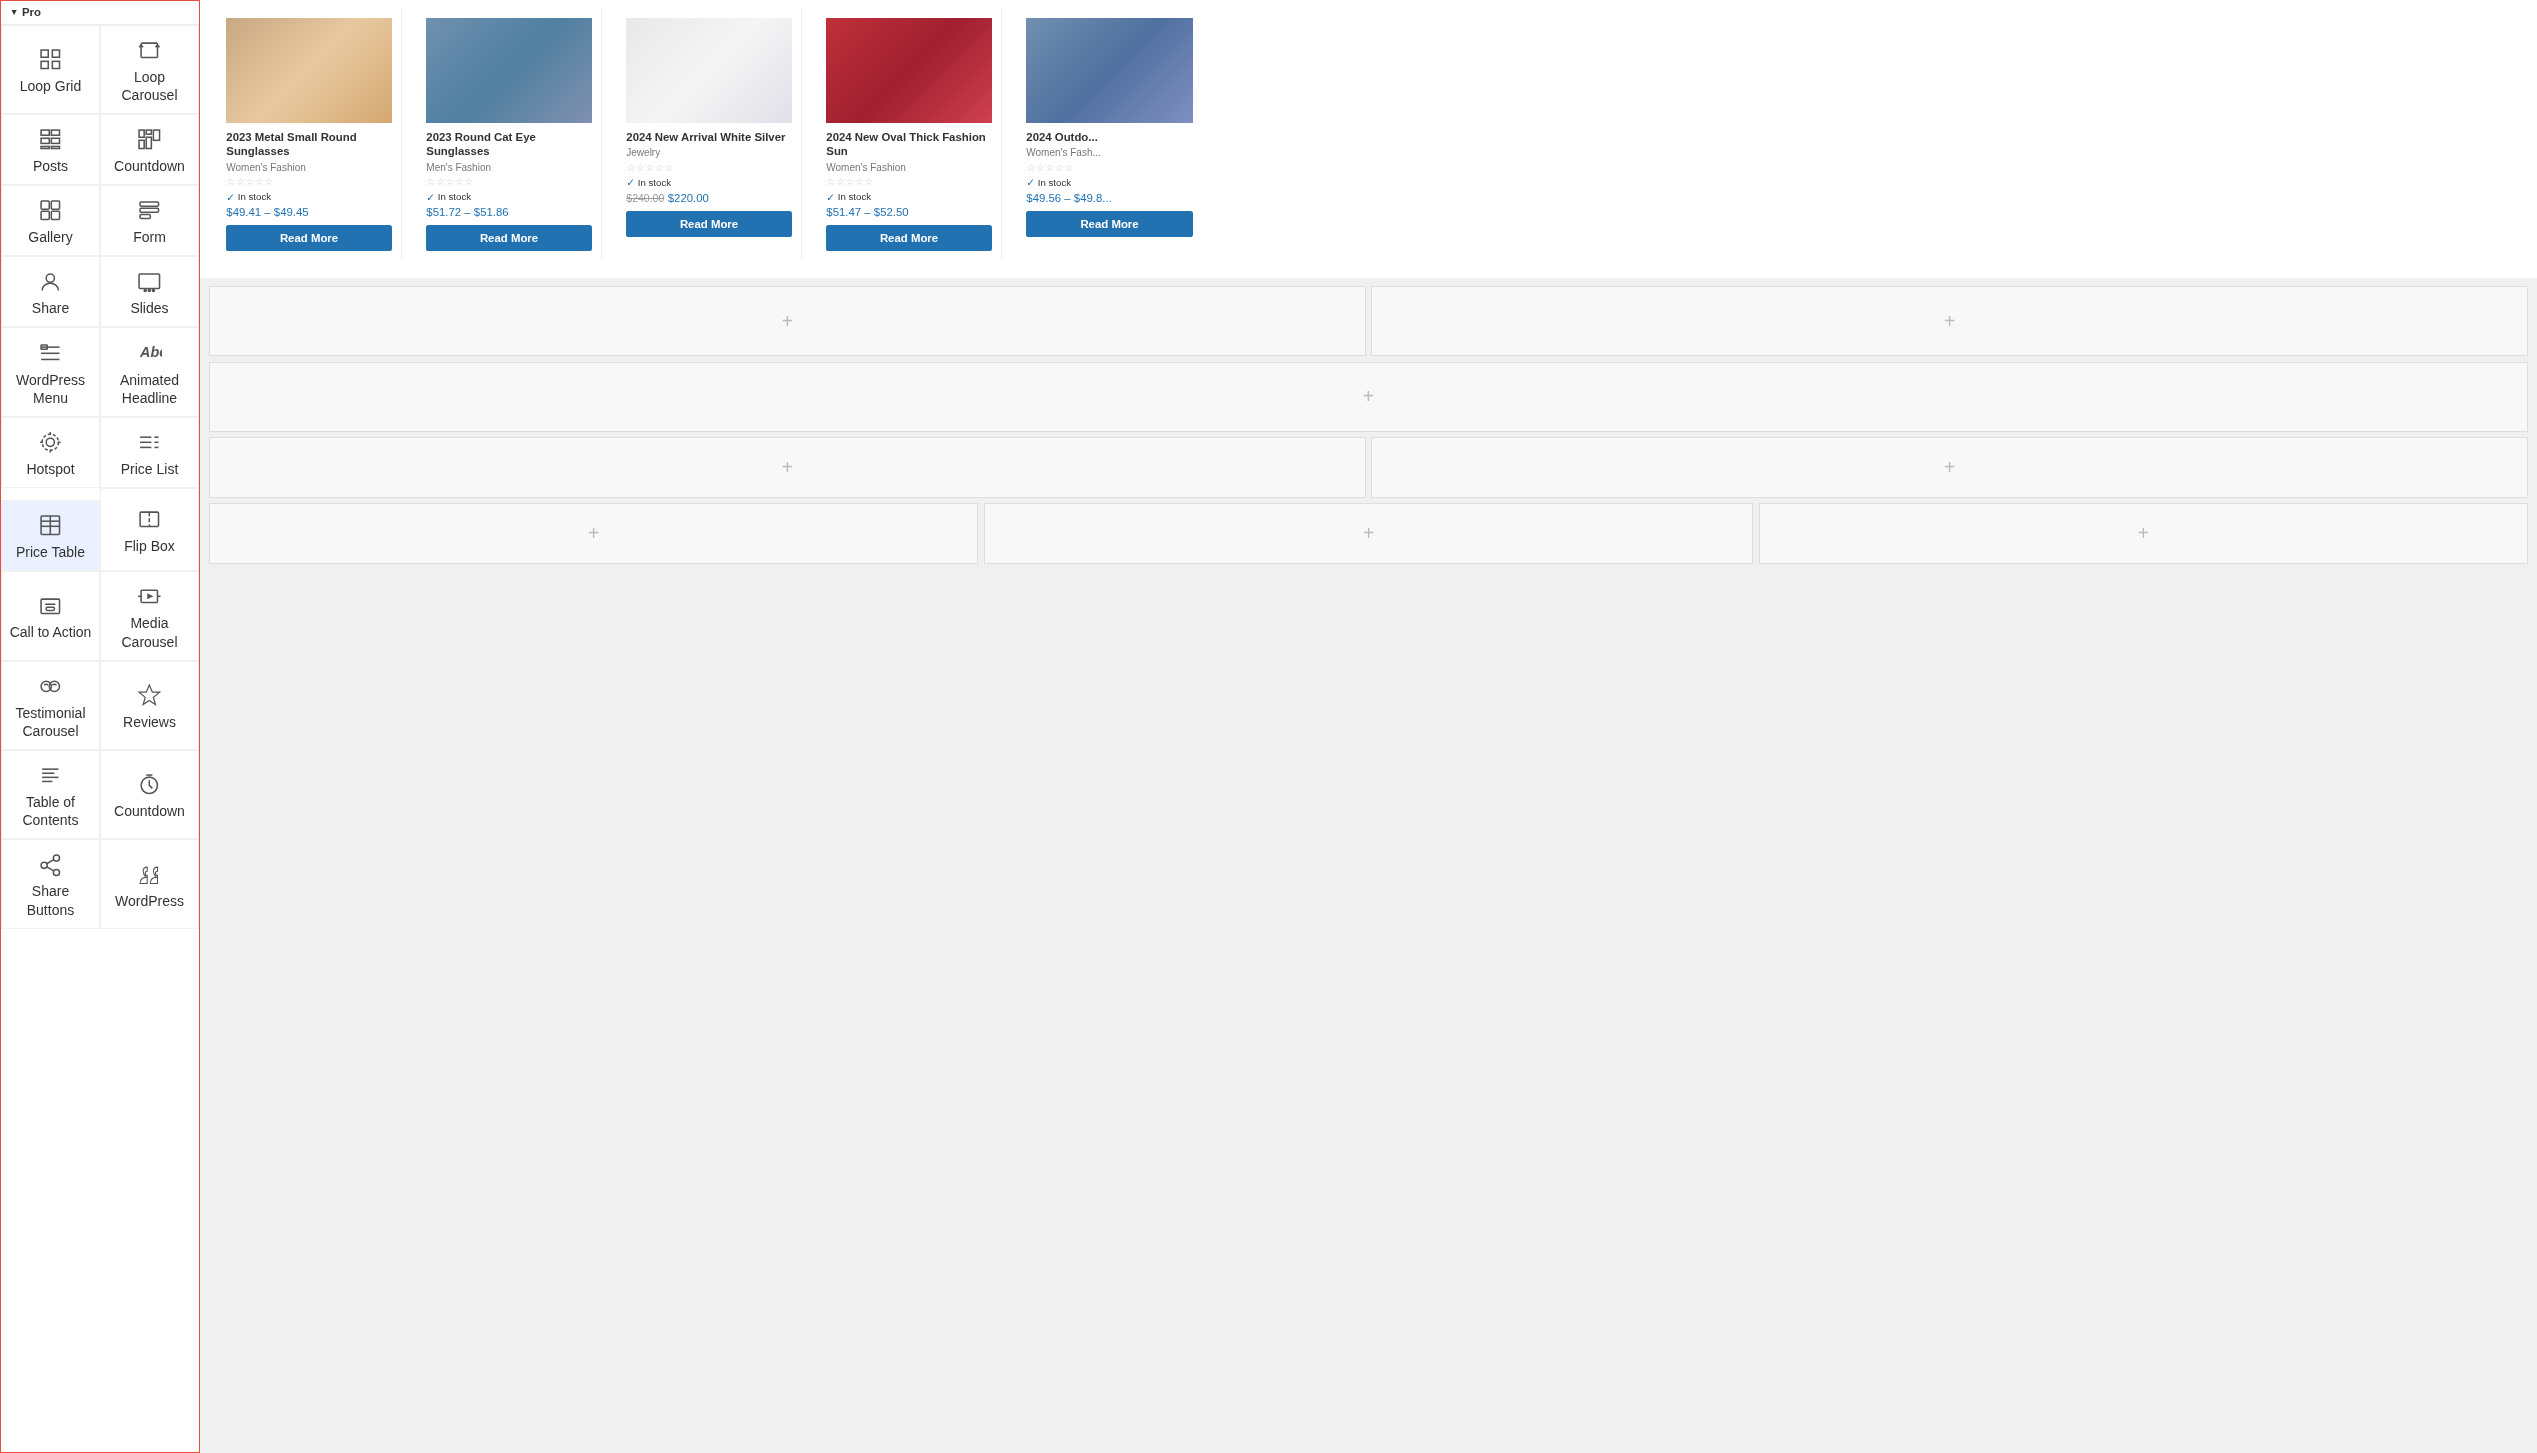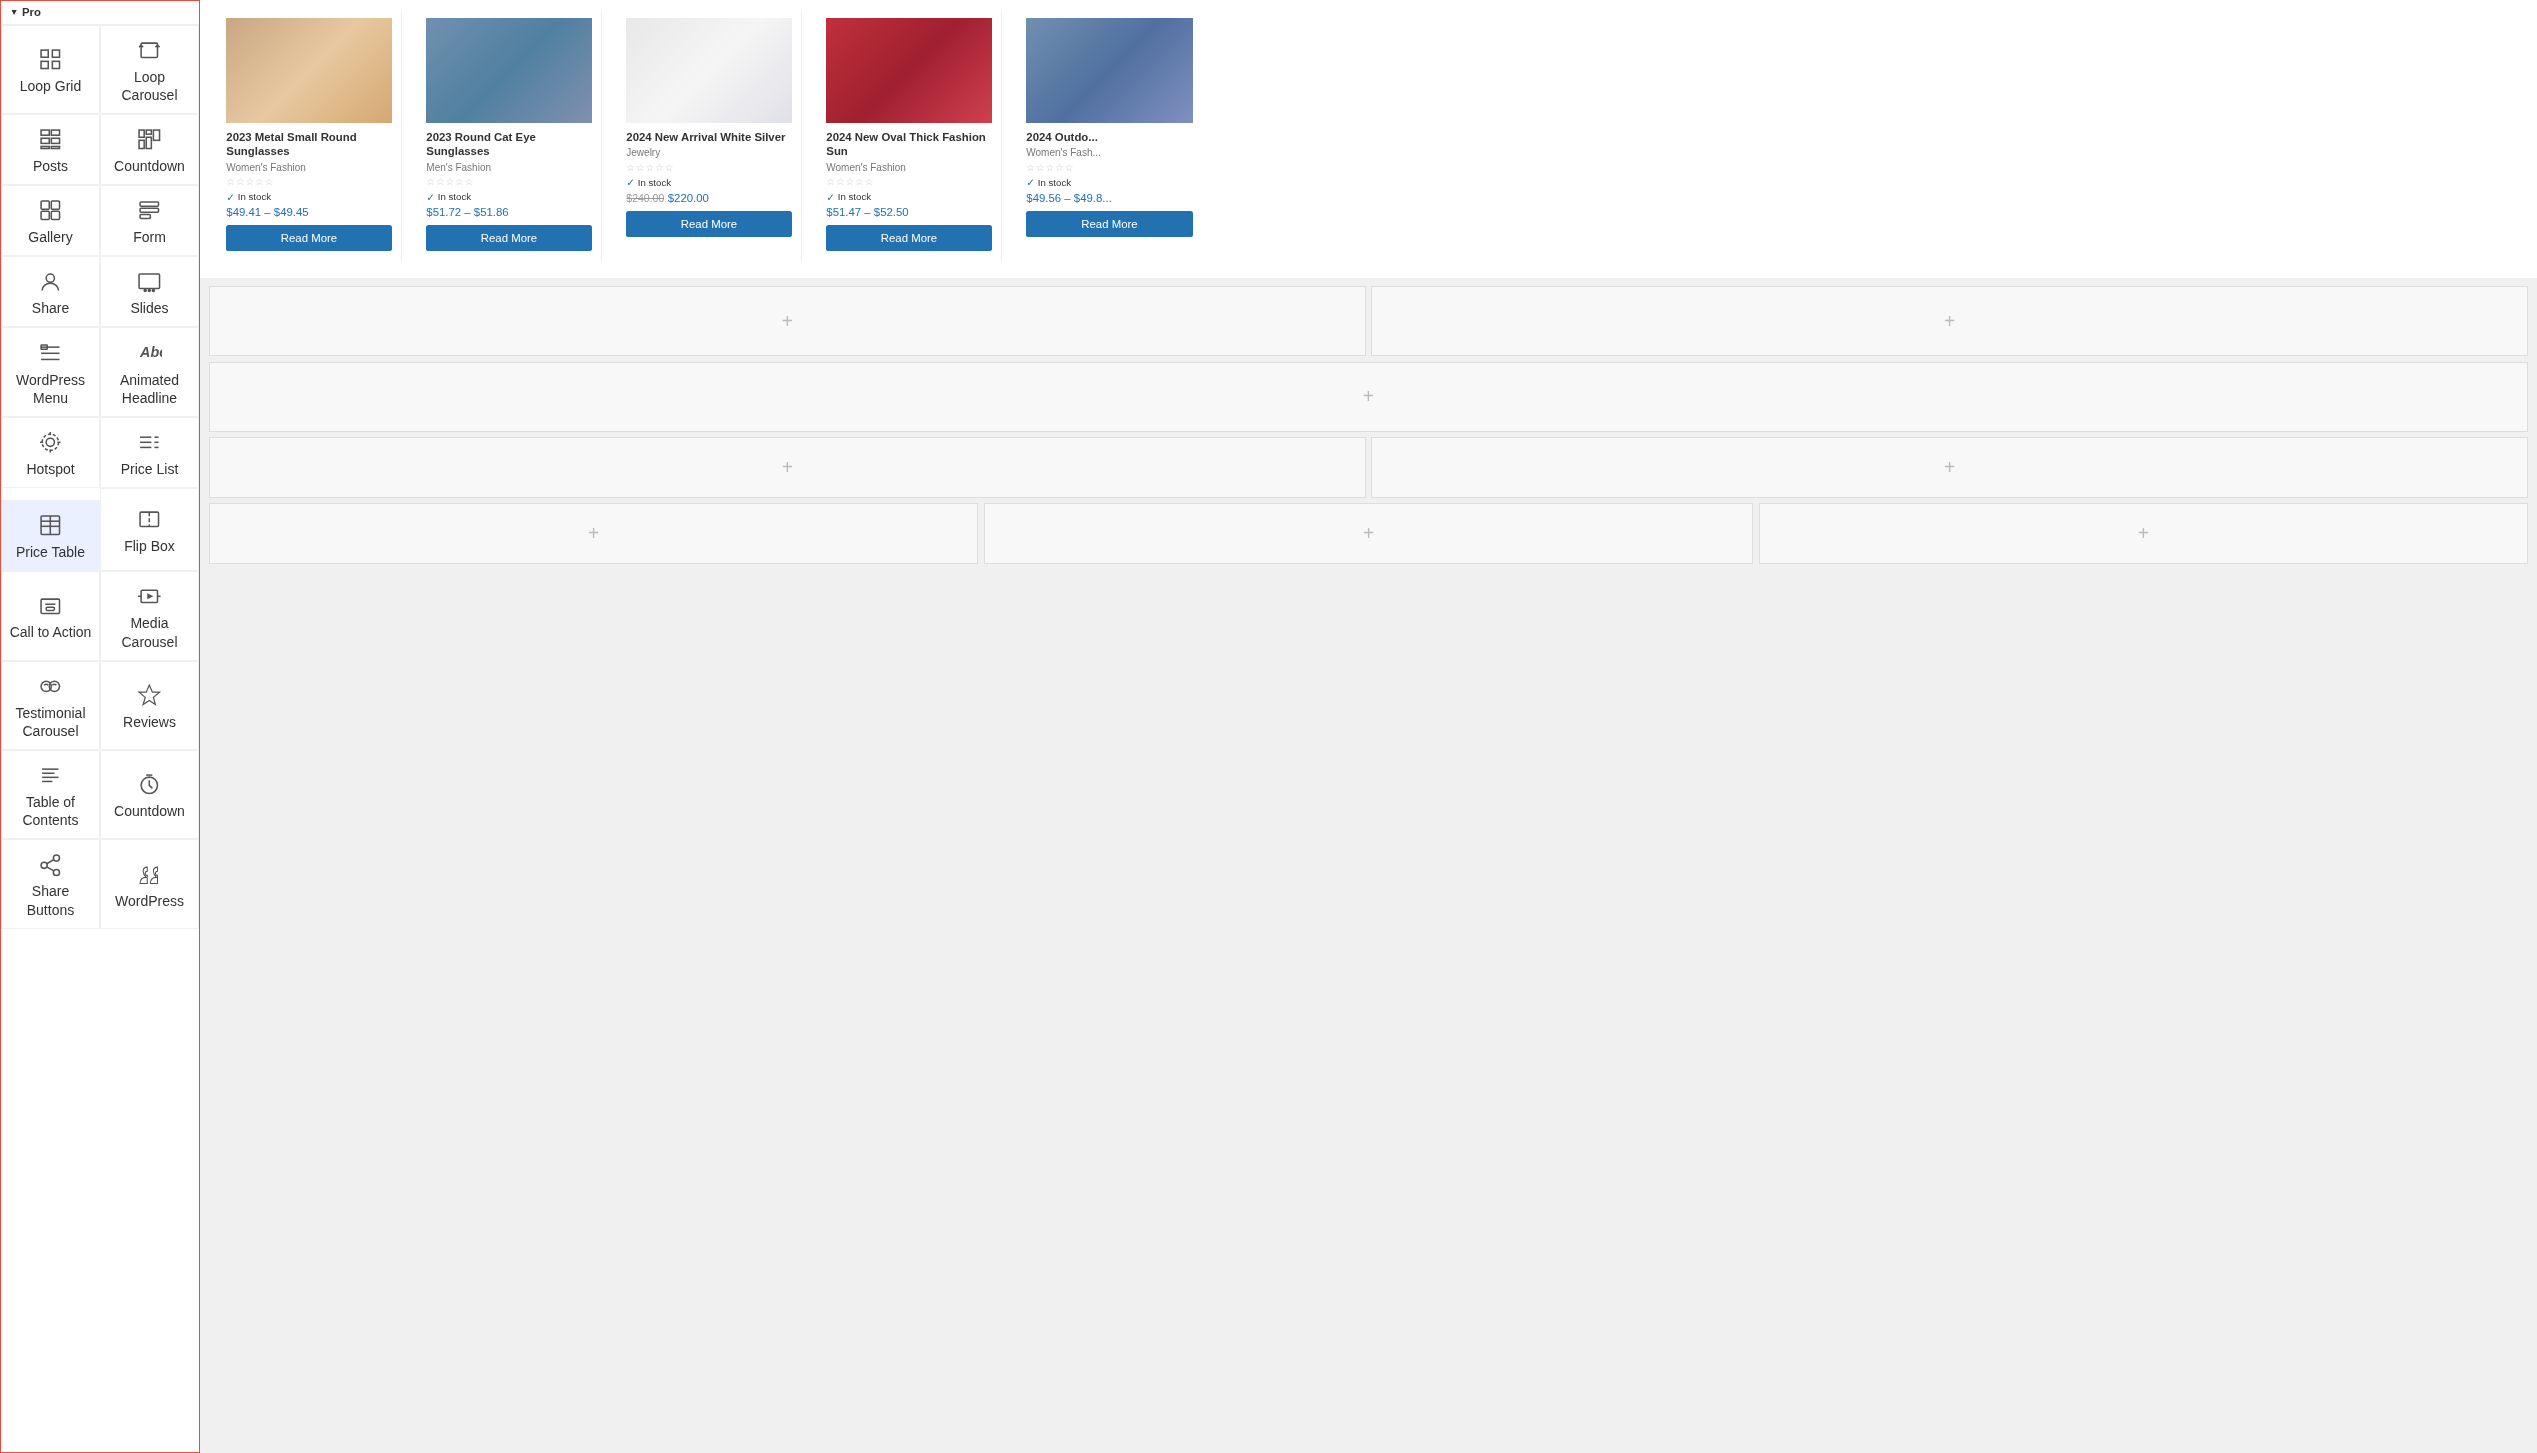--- a/index.html
+++ b/index.html
@@ -156,21 +156,21 @@
       font-size: 10.5px;
     }
     .read-more-btn {
       width: 100%;
       padding: 7px 12px;
       background: #2271b1;
       color: #fff;
       border: none;
       border-radius: 2.6px;
       font-size: 11.4px;
-      font-weight: 400;
+      font-weight: 700;
       cursor: pointer;
       text-align: center;
     }
 
     
     .canvas-area {
       padding: 8.8px;
       background: #f0f0f0;
     }
     .canvas-row {

